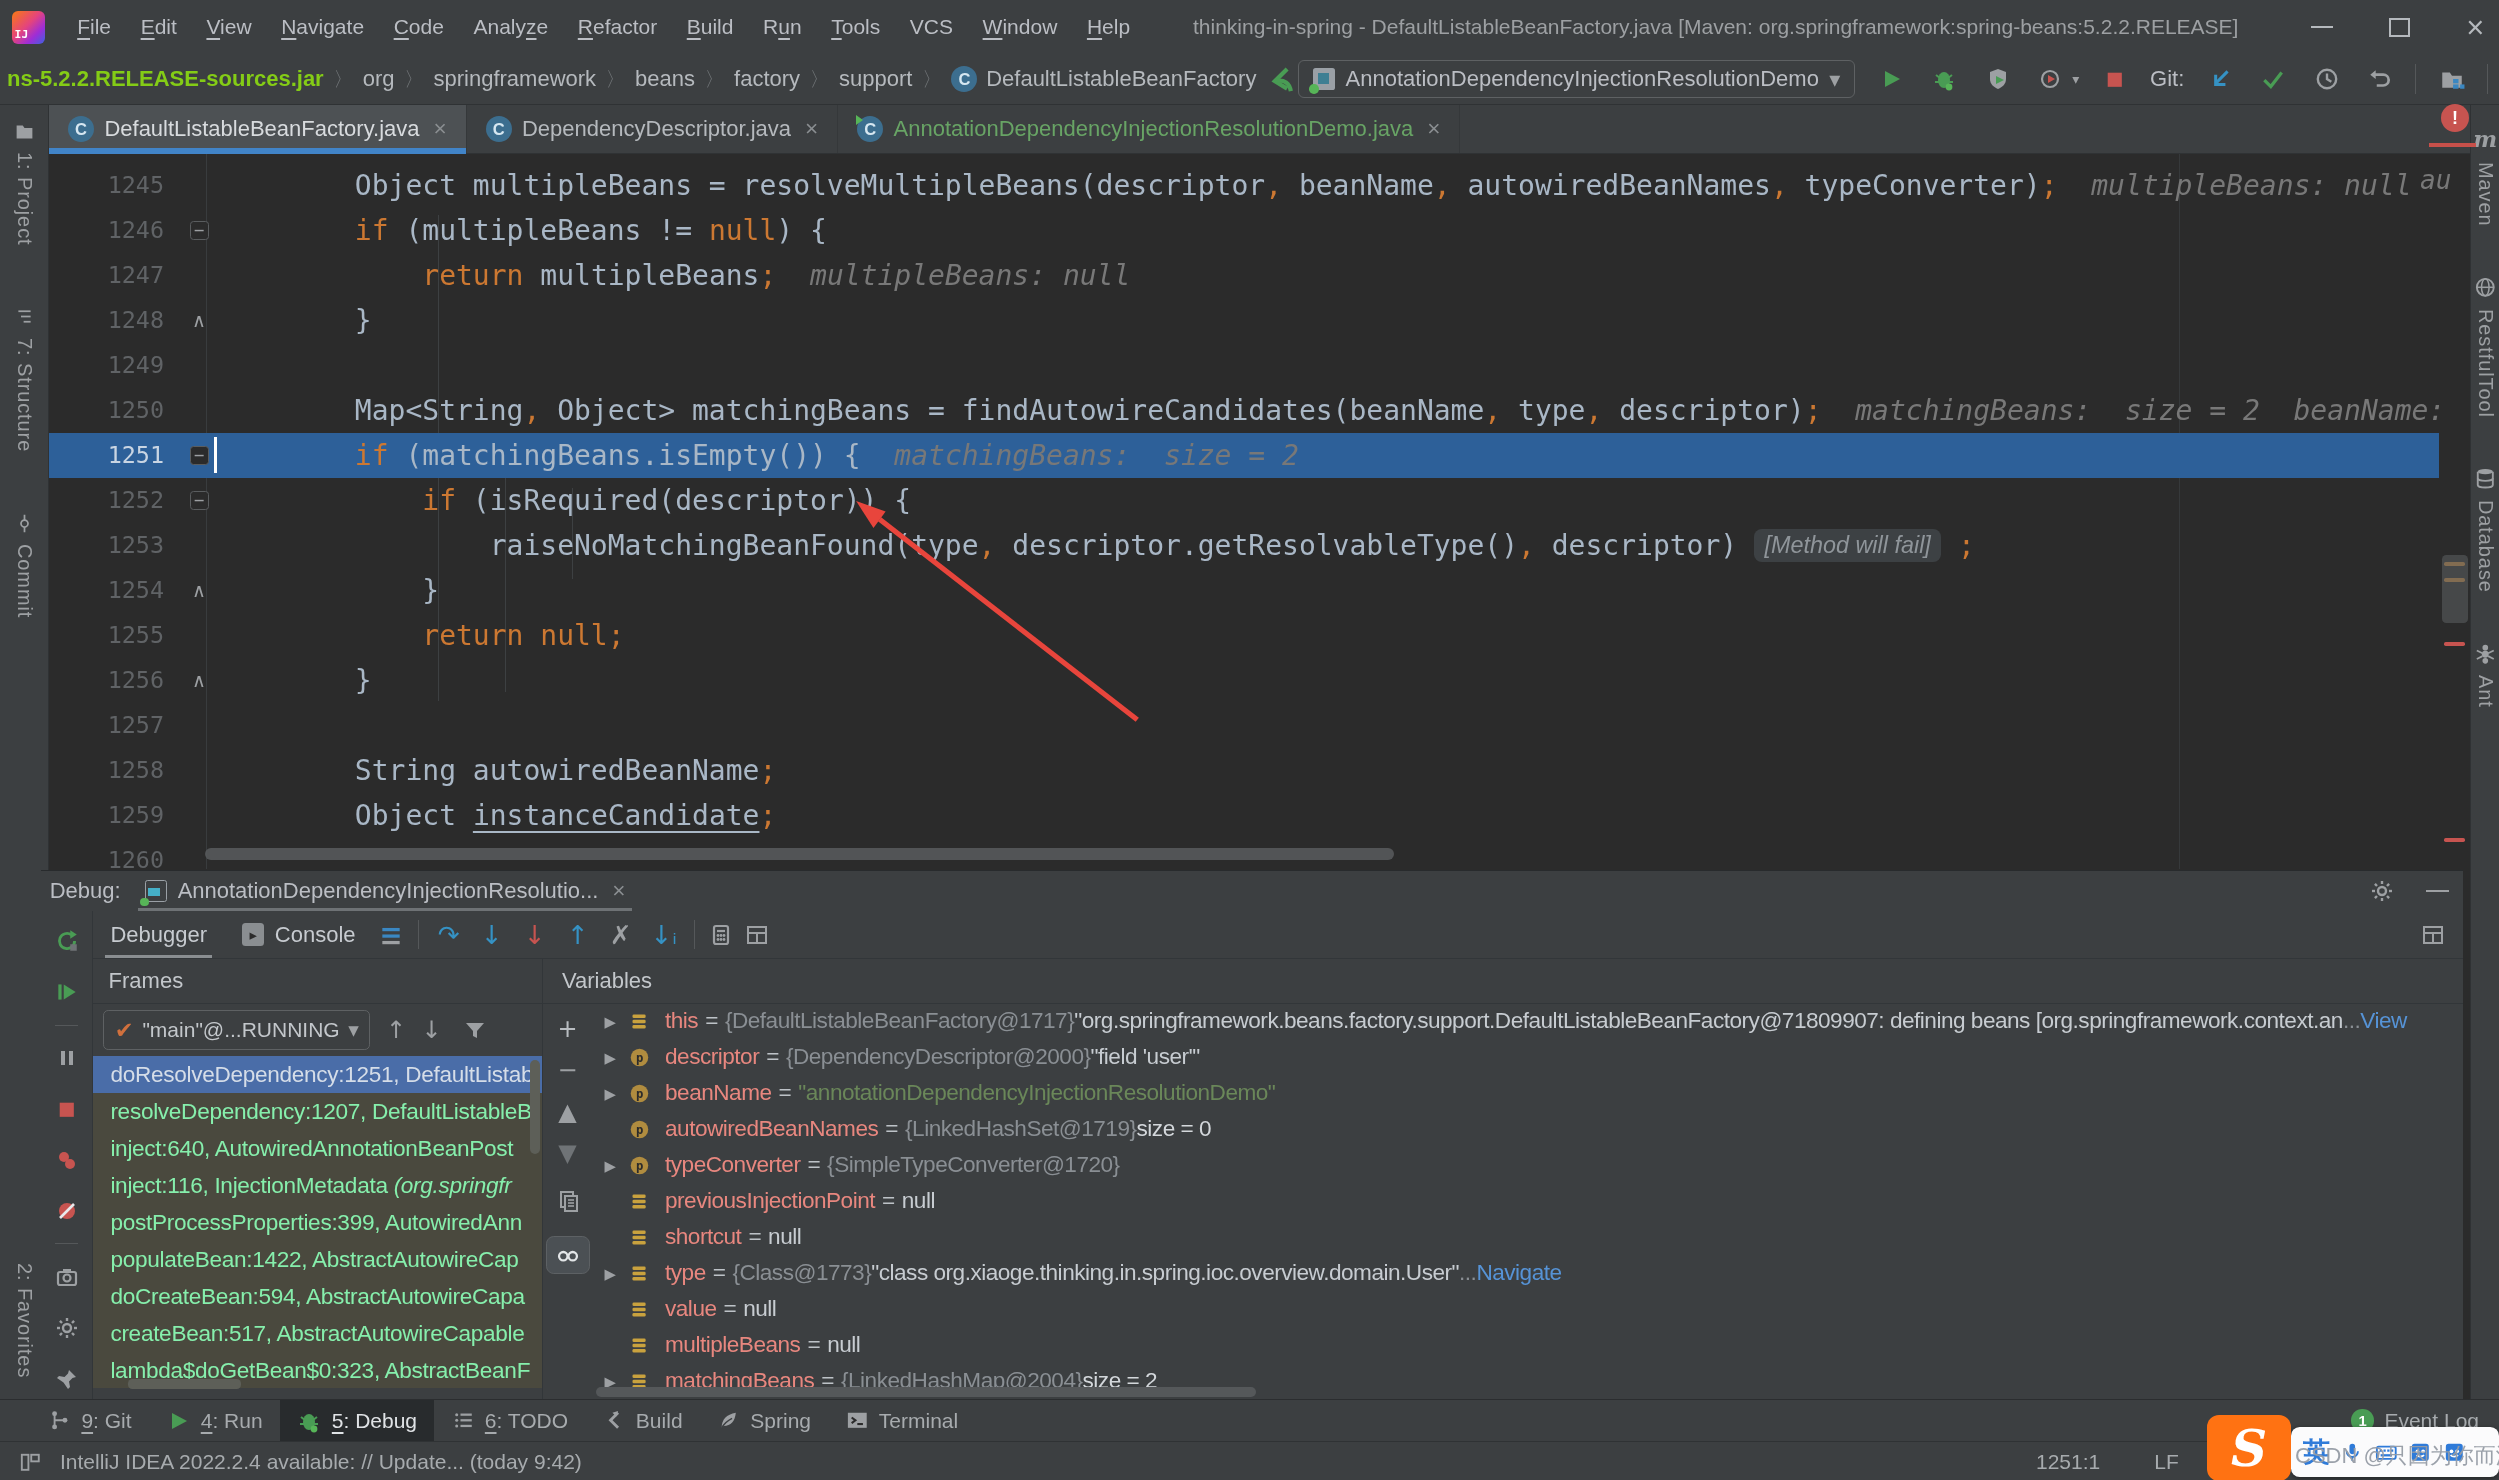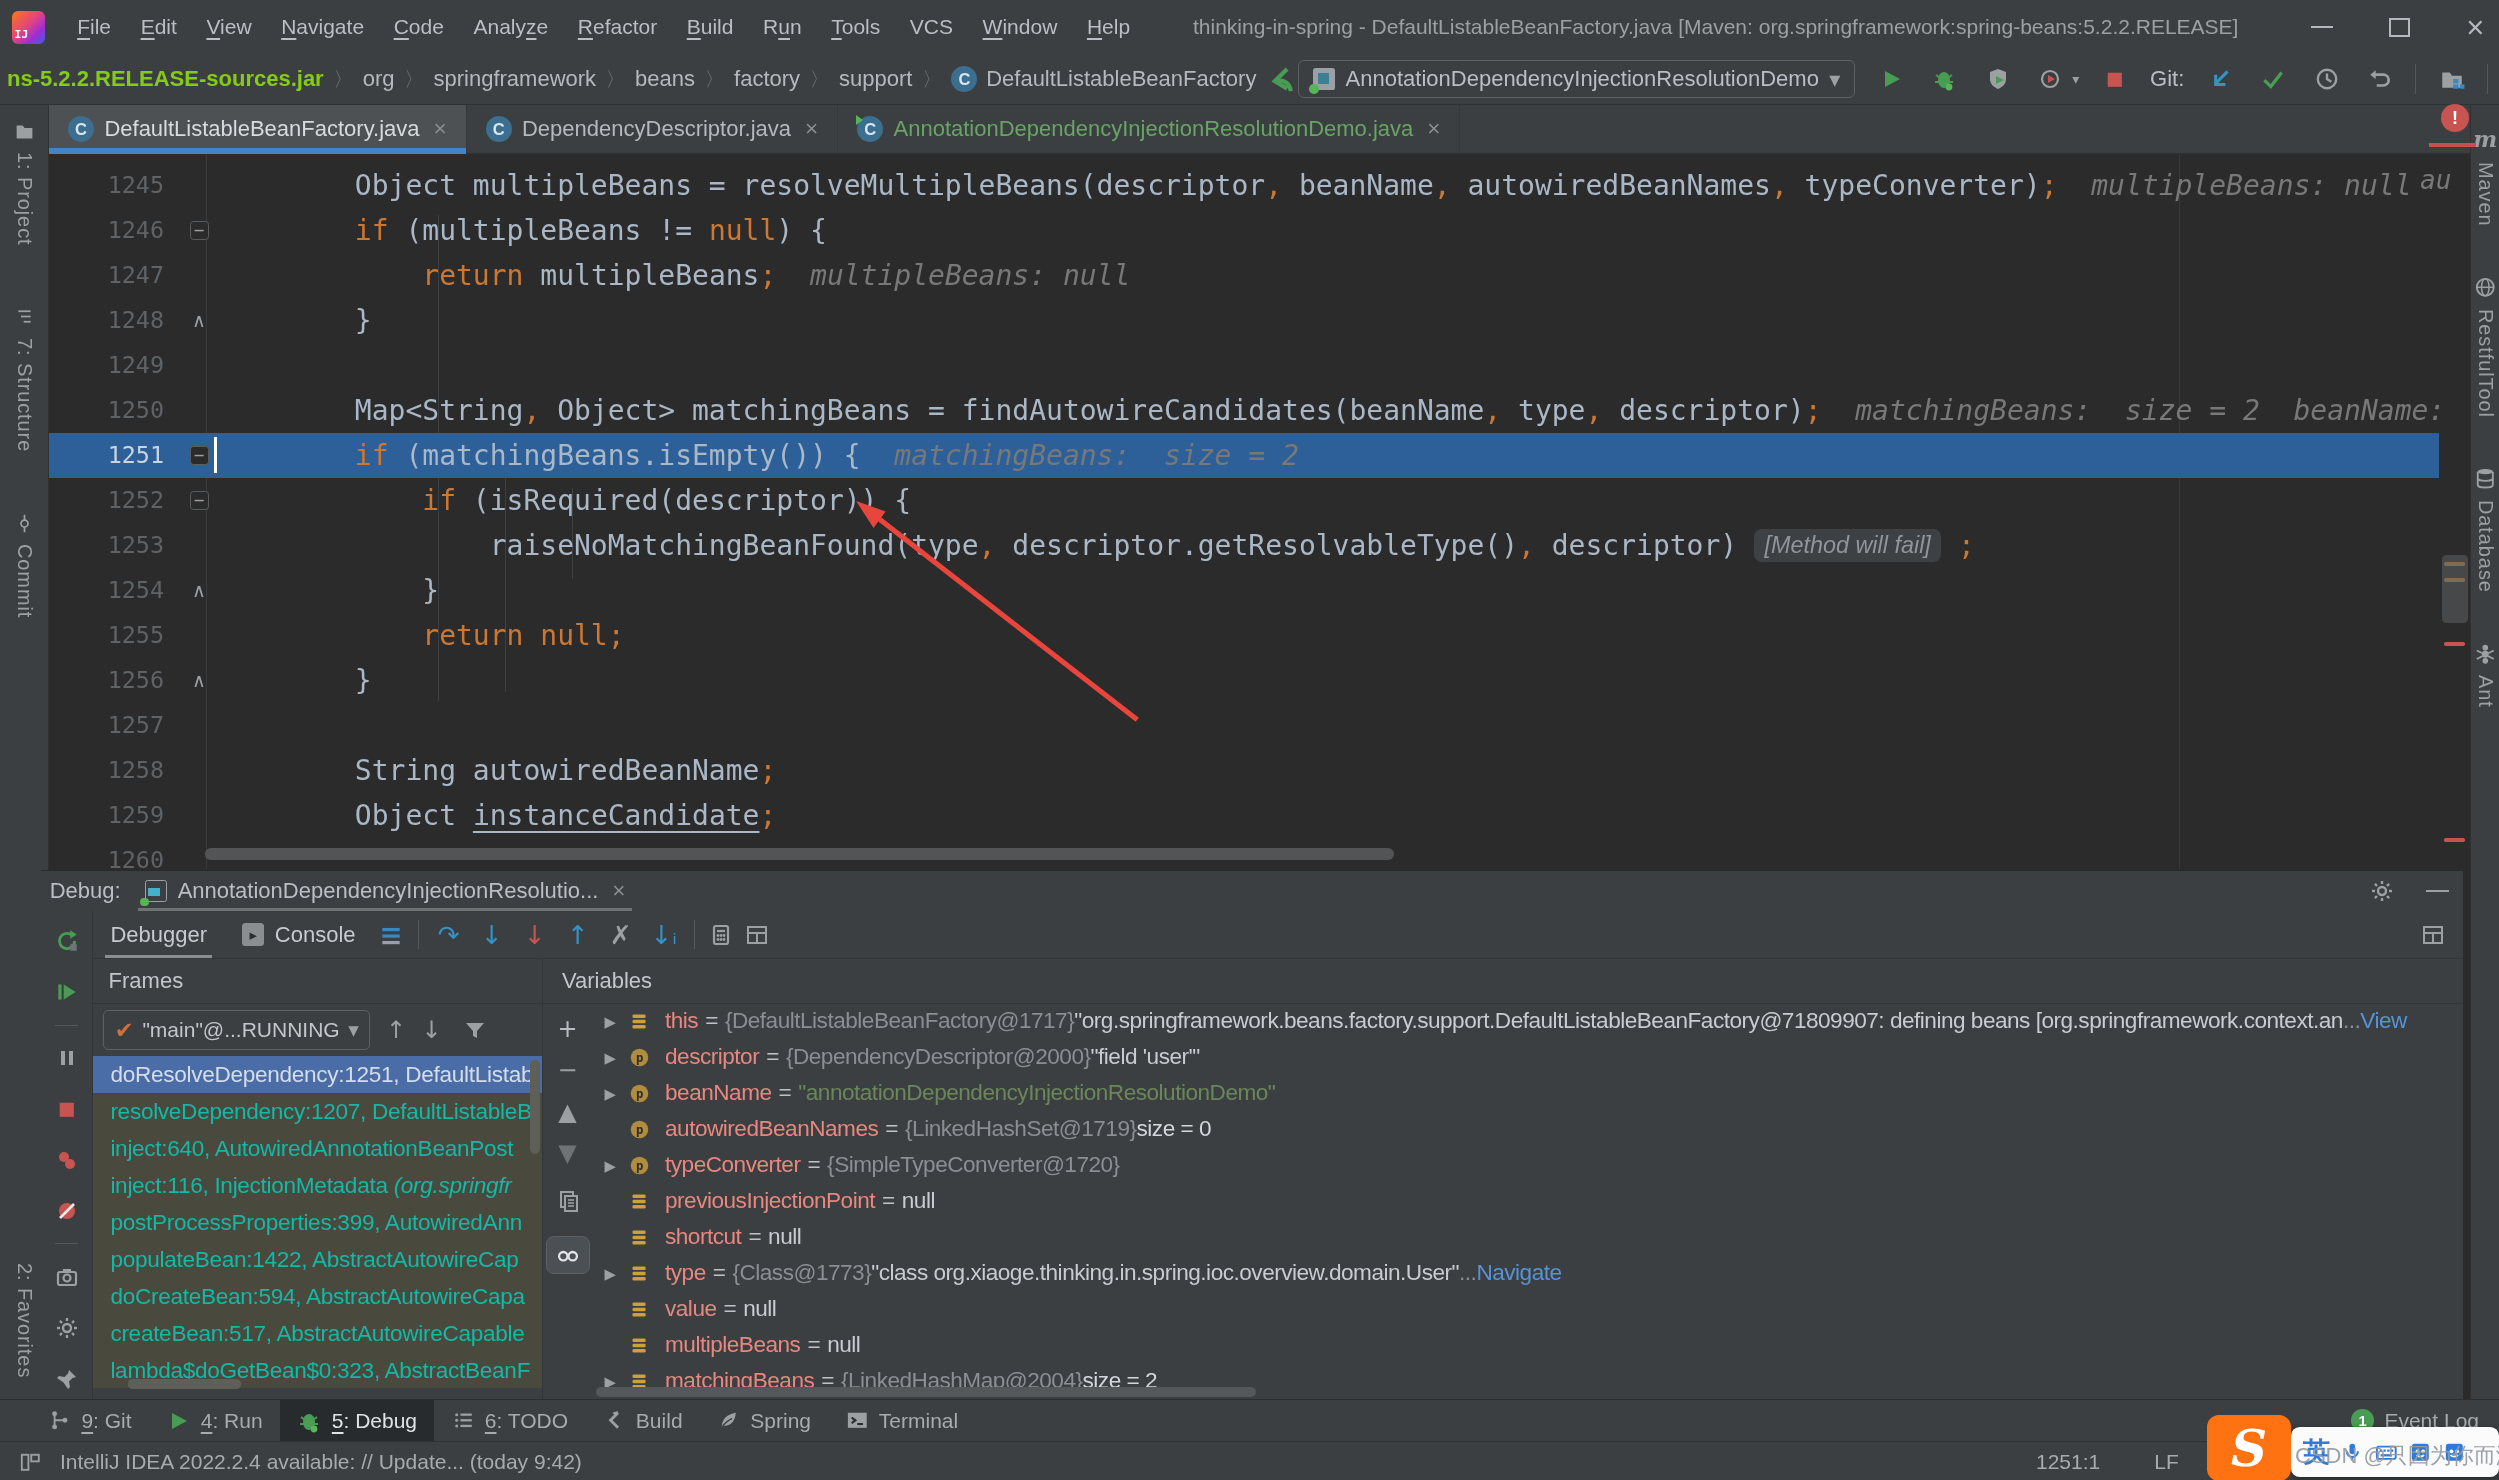--- a/index.html
+++ b/index.html
@@ -114,21 +114,21 @@
   .strip-sep{width:22.6px;height:0.9px;background:#55585a}
   .dp-headers{position:absolute;left:52px;top:87px;right:0;height:45px;border-bottom:0.9px solid #323639;font-size:22px;color:#c3c7cb}
   #hdr-frames{position:absolute;left:15.6px;top:10.4px}
   #hdr-vars{position:absolute;left:469px;top:10.4px}
   .dp-vdiv{position:absolute;left:501px;top:87px;bottom:0;width:0.9px;background:#323639}
   .frames-toolbar{position:absolute;left:52px;top:132px;width:449px;height:53px;display:flex;align-items:center;gap:15.6px;padding-left:10.4px;box-sizing:border-box}
   .thread-combo{display:flex;align-items:center;gap:8.7px;height:38px;padding:0 10.4px;border:1.7px solid #5e6163;border-radius:5.2px;
                 font-size:21px;color:#c3c7cb;white-space:nowrap;max-width:286px;overflow:hidden}
   .ft-btn{font-family:"DejaVu Sans",sans-serif;font-size:24px;color:#9da0a3}
   .frames-list{position:absolute;left:52px;top:185px;width:449px;height:332px;background:#4A493E;overflow:hidden}
-  .frow{height:37px;line-height:37px;padding-left:17.4px;font-size:22.6px;letter-spacing:-0.3px;color:#14b8a6;white-space:nowrap;overflow:hidden}
+  .frow{height:37px;line-height:37px;padding-left:17.4px;font-size:22.6px;letter-spacing:-0.3px;color:#86efac;white-space:nowrap;overflow:hidden}
   .frow .it{font-style:italic}
   .frow.sel{background:#4A6DA8;color:#d5dde8}
   #fr-vthumb{position:absolute;left:489px;top:189px;width:10.4px;height:94px;background:#5d5f58;border-radius:5.2px}
   #fr-hthumb{position:absolute;left:87px;top:508px;width:113px;height:9.5px;background:#5d5f58;border-radius:4.3px}
   .mid-tools{position:absolute;left:502px;top:132px;width:49px;bottom:12px;display:flex;flex-direction:column;
              align-items:center;gap:17.4px;padding-top:14px;box-sizing:border-box}
   .mt{font-family:"DejaVu Sans",sans-serif;font-size:24px;color:#9da0a3;line-height:1}
   .oo-btn{width:42px;height:36px;background:#4b5054;border:0.9px solid #5d6164;border-radius:7.8px;display:flex;align-items:center;justify-content:center}
   .vars{position:absolute;left:550px;top:132px;right:0;bottom:12px;overflow:hidden}
   .vrow{height:36px;display:flex;align-items:center;font-size:22.6px;letter-spacing:-0.5px;white-space:nowrap}

